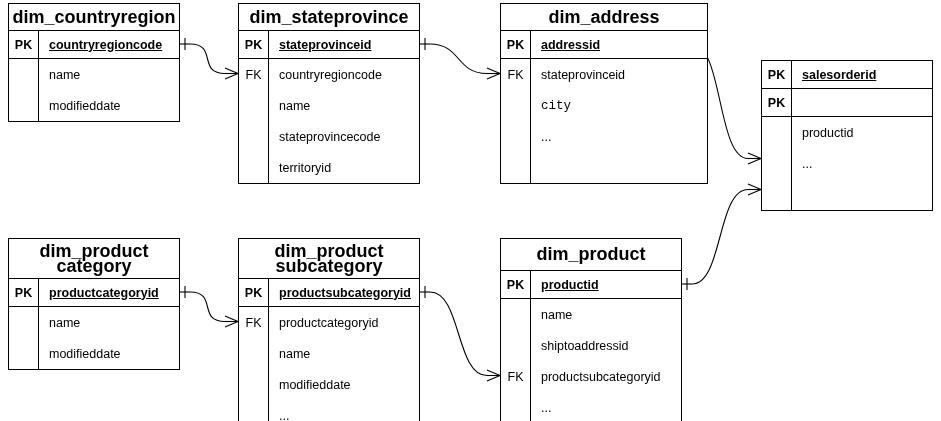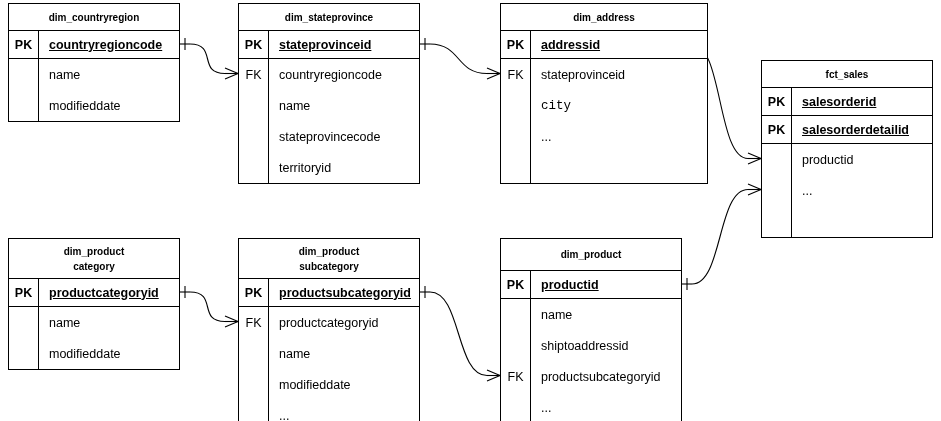--- a/index.html
+++ b/index.html
@@ -16,21 +16,21 @@
   .entity{
     position:absolute;
     box-sizing:border-box;
     border:1.4px solid #000000;
     background:#ffffff;
   }
   .entity-title{
     box-sizing:border-box;
     border-bottom:1.4px solid #000000;
     font-weight:bold;
-    font-size:10px;
+    font-size:18px;
     line-height:15px;
     text-align:center;
     display:flex;
     align-items:center;
     justify-content:center;
     padding:2px 4px;
     white-space:pre-line;
   }
   .row{
     box-sizing:border-box;
@@ -155,28 +155,26 @@
             <div style="height: 31px; display: flex; align-items: center; justify-content: center; font-size: 12.5px;"></div>
           </div>
           <div style="flex: 1 1 auto;">
             <div class="attr" style="height: 31px; display: flex; align-items: center;">stateprovinceid</div>
             <div class="attr" style="height: 31px; display: flex; align-items: center; font-family: Liberation Mono, monospace;">city</div>
             <div class="attr" style="height: 31px; display: flex; align-items: center;">...</div>
           </div>
         </div>
       </div>
       <div class="entity" style="left: 761px; top: 60px; width: 172px;">
-        <div class="entity-title" style="height: 27px;">fct_sales</div>
         <div class="row divider">
           <div class="keycell">PK</div>
           <div class="attr pk">salesorderid</div>
         </div>
         <div class="row divider">
           <div class="keycell">PK</div>
-          <div class="attr pk">salesorderdetailid</div>
         </div>
         <div class="body-block" style="display: flex;">
           <div style="width: 30px; flex: 0 0 30px; border-right: 1.4px solid rgb(0, 0, 0); box-sizing: border-box;">
             <div style="height: 31px; display: flex; align-items: center; justify-content: center; font-size: 12.5px;"></div>
             <div style="height: 31px; display: flex; align-items: center; justify-content: center; font-size: 12.5px;"></div>
             <div style="height: 31px; display: flex; align-items: center; justify-content: center; font-size: 12.5px;"></div>
           </div>
           <div style="flex: 1 1 auto;">
             <div class="attr" style="height: 31px; display: flex; align-items: center;">productid</div>
             <div class="attr" style="height: 31px; display: flex; align-items: center;">...</div>

